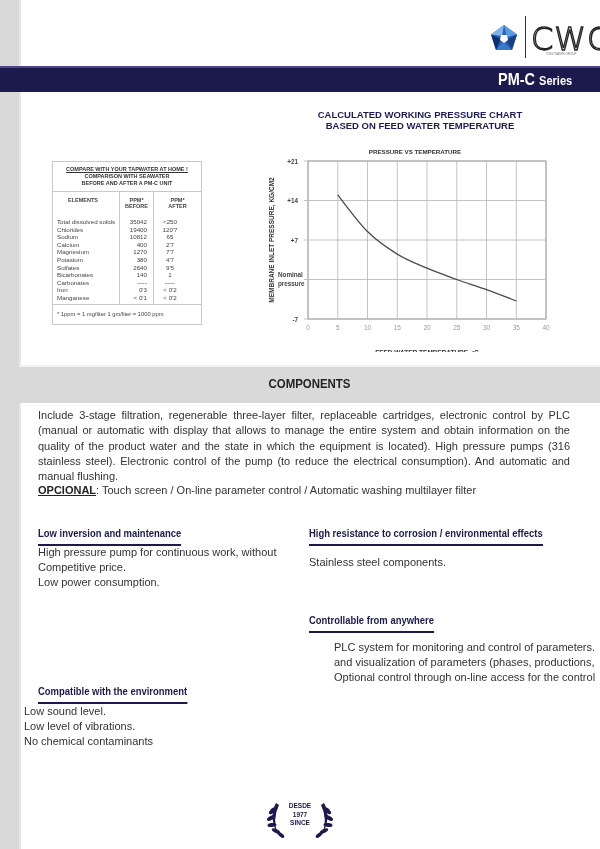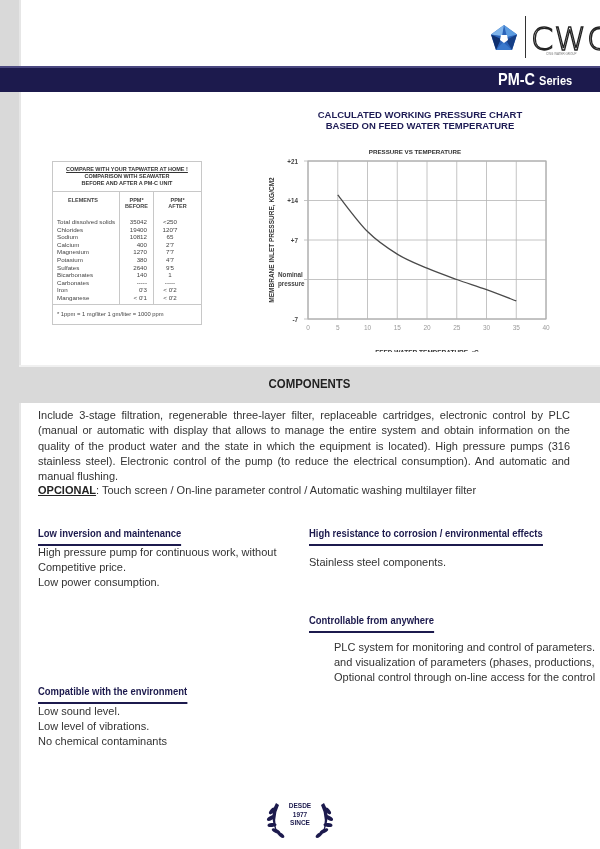--- a/index.html
+++ b/index.html
@@ -196,21 +196,21 @@
 </div>
 
 <div class="feat-h" style="left:38px;top:527px;">Low inversion and maintenance</div>
 <div class="feat-p" style="left:38px;top:545px;">
   <div>High pressure pump for continuous work, without</div>
   <div>Competitive price.</div>
   <div>Low power consumption.</div>
 </div>
 
 <div class="feat-h" style="left:38px;top:685px;">Compatible with the environment</div>
-<div class="feat-p" style="left:38px;top:704px;">
+<div class="feat-p" style="left:24px;top:704px;">
   <div>Low sound level.</div>
   <div>Low level of vibrations.</div>
   <div>No chemical contaminants</div>
 </div>
 
 <div class="feat-h" style="left:309px;top:527px;">High resistance to corrosion / environmental effects</div>
 <div class="feat-p" style="left:309px;top:555px;">
   <div>Stainless steel components.</div>
 </div>
 

